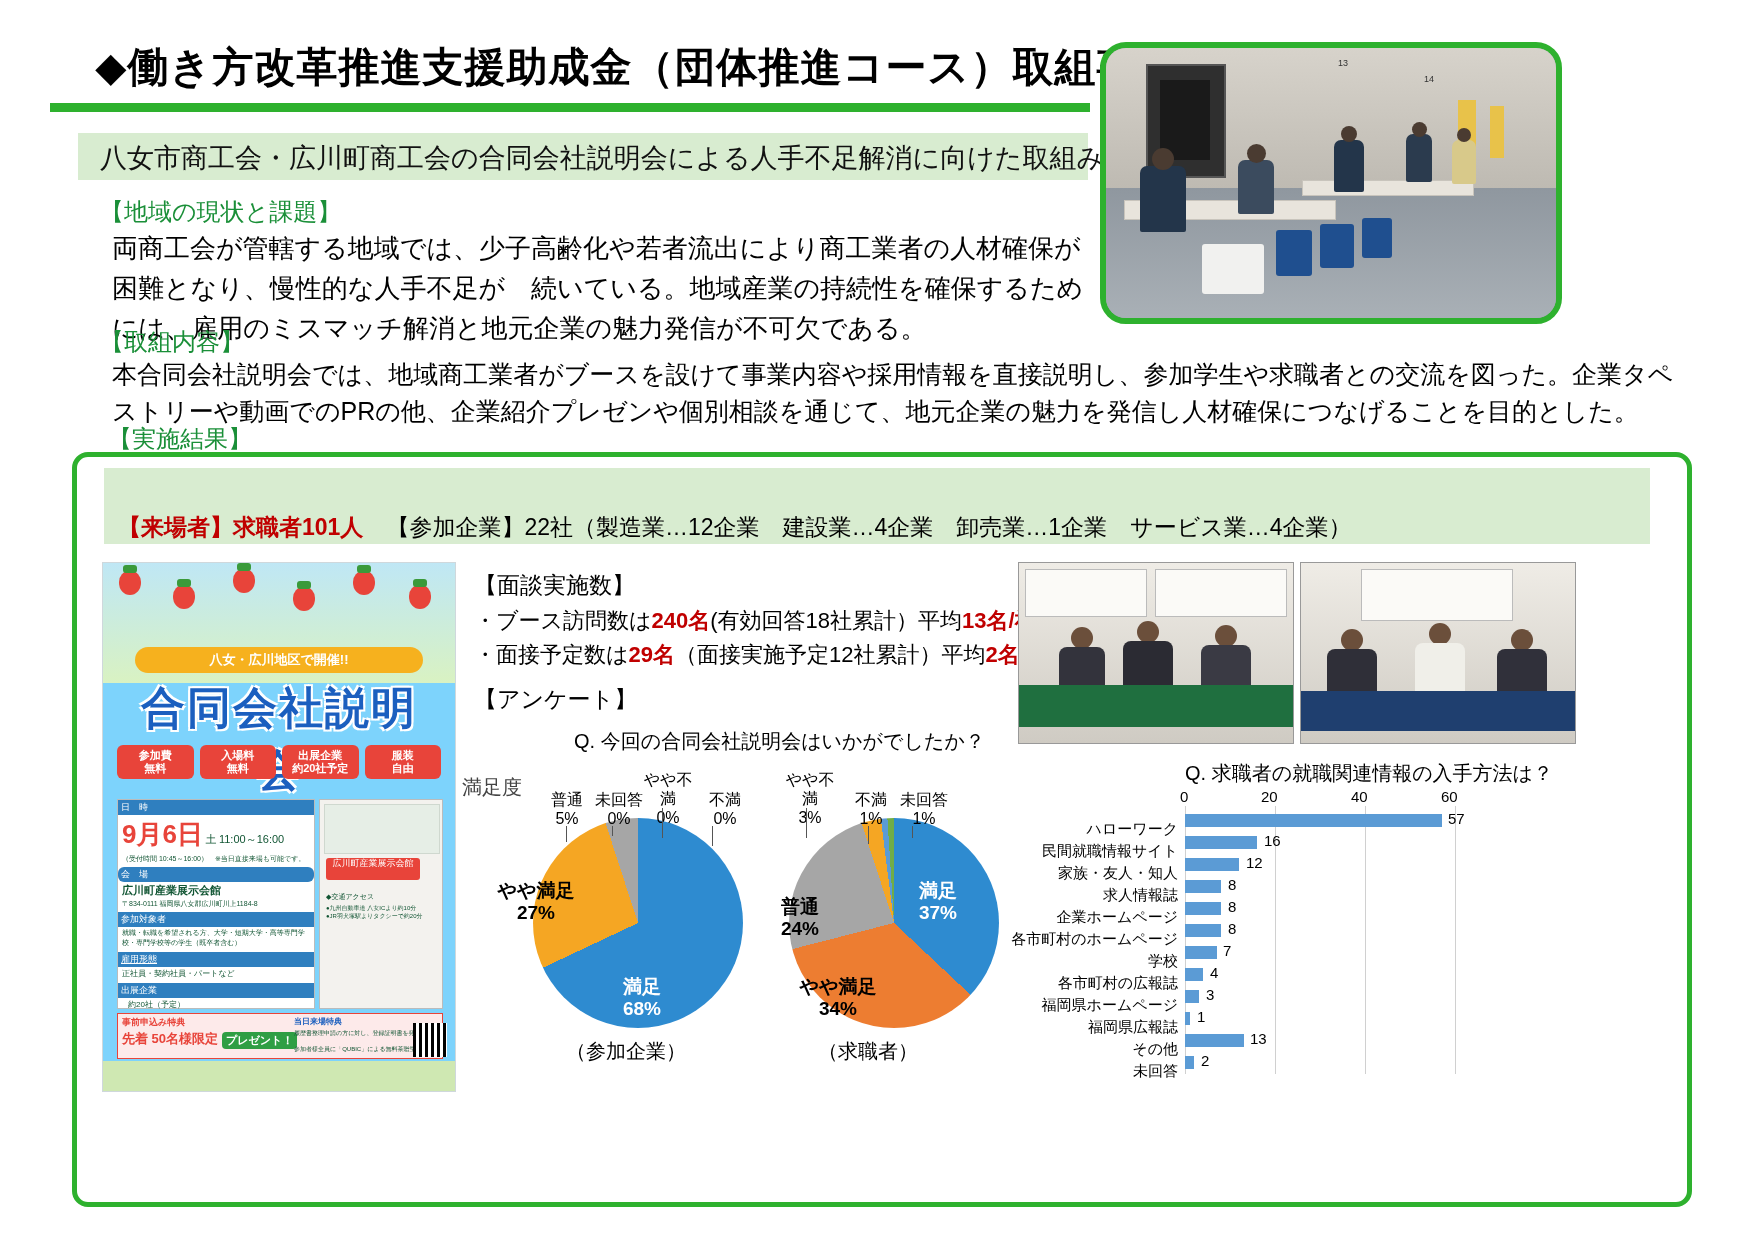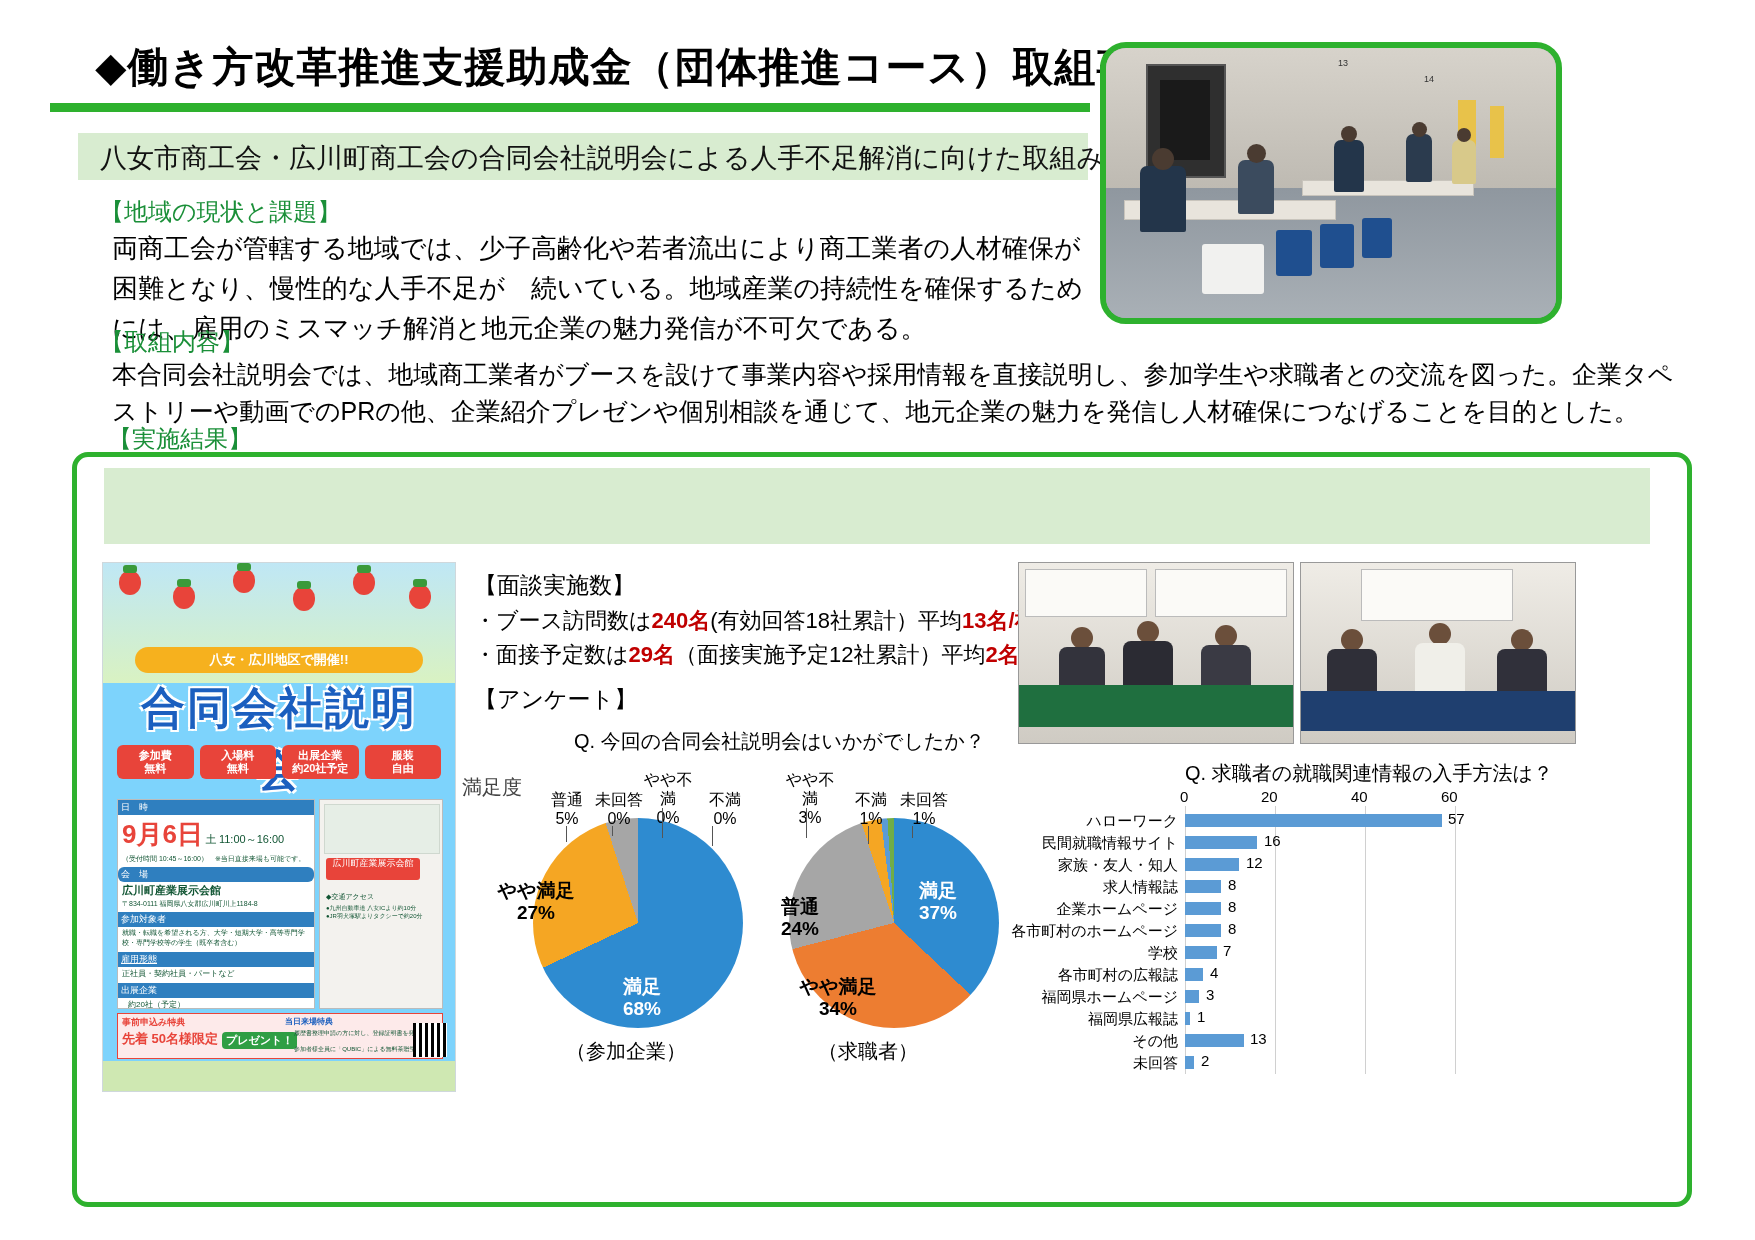--- a/index.html
+++ b/index.html
@@ -123,21 +123,21 @@
   .q-title{position:absolute;font-size:20px;color:#000;white-space:nowrap;}
   .pie{position:absolute;border-radius:50%;}
   .pie-cap{position:absolute;font-size:20px;color:#000;}
   .pie-lab{position:absolute;font-size:16px;color:#000;text-align:center;line-height:19px;}
   .pie-inlab{position:absolute;font-size:19px;color:#fff;font-weight:bold;text-align:center;line-height:22px;}
   .leader{position:absolute;background:#555;}
 
   
   .bar-title{position:absolute;font-size:20px;white-space:nowrap;}
   .bar-axis{position:absolute;font-size:15px;color:#000;}
-  .bar-row-lab{position:absolute;font-size:15px;color:#000;text-align:right;white-space:nowrap;}
+  .bar-row-lab{position:absolute;font-size:15px;color:#000;text-align:right;white-space:nowrap;margin-top:8px;}
   .bar{position:absolute;background:#5b9bd5;height:13px;}
   .bar-val{position:absolute;font-size:15px;color:#000;}
   .gridline{position:absolute;width:1px;background:#d0d0d0;}
 </style>
 </head>
 <body>
 
 <div class="page">
 
   <div class="title">◆働き方改革推進支援助成金（団体推進コース）取組事例</div>
@@ -174,20 +174,23 @@
   <div class="sec-label" style="left:100px;top:196px;">【地域の現状と課題】</div>
   <div class="body-text" style="left:112px;top:228px;width:980px;">両商工会が管轄する地域では、少子高齢化や若者流出により商工業者の人材確保が困難となり、慢性的な人手不足が　続いている。地域産業の持続性を確保するためには、雇用のミスマッチ解消と地元企業の魅力発信が不可欠である。</div>
 
   <div class="sec-label" style="left:100px;top:326px;">【取組内容】</div>
   <div class="body-text" style="left:112px;top:356px;width:1570px;font-size:25px;line-height:37px;">本合同会社説明会では、地域商工業者がブースを設けて事業内容や採用情報を直接説明し、参加学生や求職者との交流を図った。企業タペストリーや動画でのPRの他、企業紹介プレゼンや個別相談を通じて、地元企業の魅力を発信し人材確保につなげることを目的とした。</div>
 
   <div class="sec-label" style="left:108px;top:423px;">【実施結果】</div>
 
   <div class="result-frame"></div>
   <div class="info-band"></div>
+  <div class="info-line2">
+    <span class="red">【来場者】</span><span class="red">求職者101人</span><span>　【参加企業】22社（製造業…12企業　建設業…4企業　卸売業…1企業　サービス業…4企業）</span>
+  </div>
 
   <div class="poster">
     <div class="sky"></div>
     <div class="berry" style="left:16px;top:8px;"></div>
     <div class="berry" style="left:70px;top:22px;"></div>
     <div class="berry" style="left:130px;top:6px;"></div>
     <div class="berry" style="left:190px;top:24px;"></div>
     <div class="berry" style="left:250px;top:8px;"></div>
     <div class="berry" style="left:306px;top:22px;"></div>
     <div class="ribbon">八女・広川地区で開催!!</div>
@@ -234,21 +237,21 @@
       <div style="position:absolute;left:4px;top:4px;width:114px;height:48px;background:#e6eee6;border:1px solid #cfd8cf;"></div>
       <div class="mapbox">広川町産業展示会館</div>
       <div style="position:absolute;left:6px;top:92px;font-size:7px;line-height:9px;">◆交通アクセス</div>
       <div style="position:absolute;left:6px;top:104px;font-size:6px;line-height:8px;width:110px;">●九州自動車道 八女ICより約10分<br>●JR羽犬塚駅よりタクシーで約20分</div>
     </div>
 
     <div class="bonus">
       <div style="position:absolute;left:4px;top:2px;font-size:9px;font-weight:bold;color:#e8443a;">事前申込み特典</div>
       <div style="position:absolute;left:4px;top:16px;font-size:13px;font-weight:bold;color:#e8443a;">先着 50名様限定</div>
       <div style="position:absolute;left:104px;top:18px;font-size:11px;font-weight:bold;color:#fff;background:#2f9e44;border-radius:4px;padding:1px 4px;">プレゼント！</div>
-      <div style="position:absolute;left:167px;top:2px;font-size:8px;font-weight:bold;color:#1b5fbf;">当日来場特典</div>
+      <div style="position:absolute;left:176px;top:2px;font-size:8px;font-weight:bold;color:#1b5fbf;">当日来場特典</div>
       <div style="position:absolute;left:176px;top:15px;font-size:6px;line-height:8px;width:142px;">履歴書整理申請の方に対し、登録証明書を発行！</div>
       <div style="position:absolute;left:176px;top:31px;font-size:6px;line-height:8px;width:142px;">参加者様全員に「QUBIC」による無料茶贈呈！</div>
     </div>
 
     <div style="position:absolute;left:14px;top:498px;font-size:7px;line-height:9px;">
       <div>【お問い合わせ】</div>
       <div>八女市商工会 他 合同会社説明会 運営事務局</div>
       <div>（主催）八女市商工会・広川町商工会／（共催）福岡県・八女市・広川町</div>
     </div>
     <div class="foot"></div>

